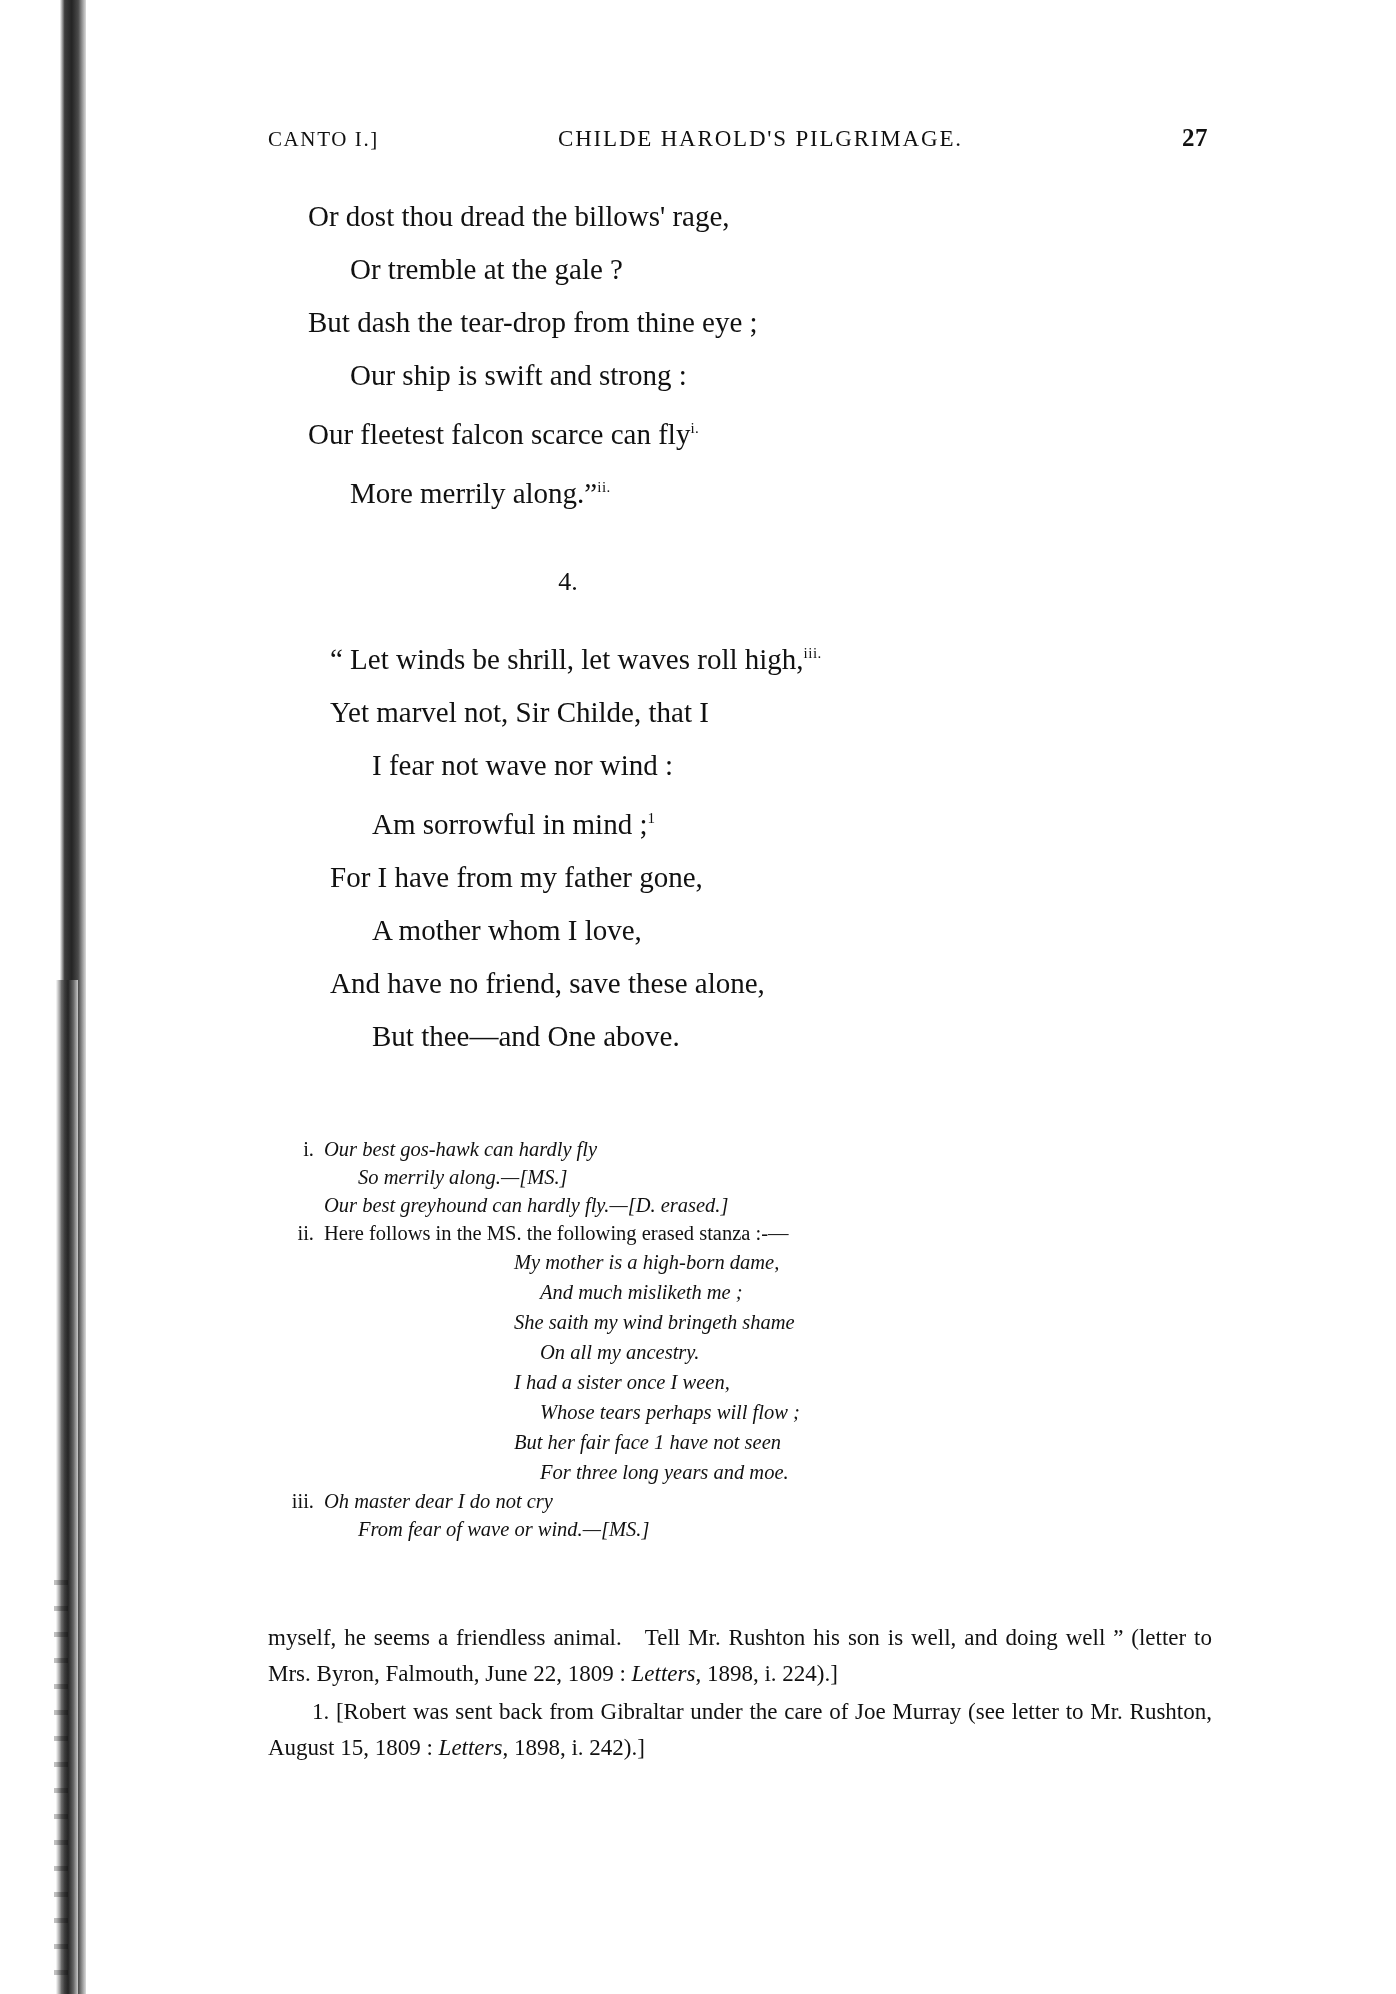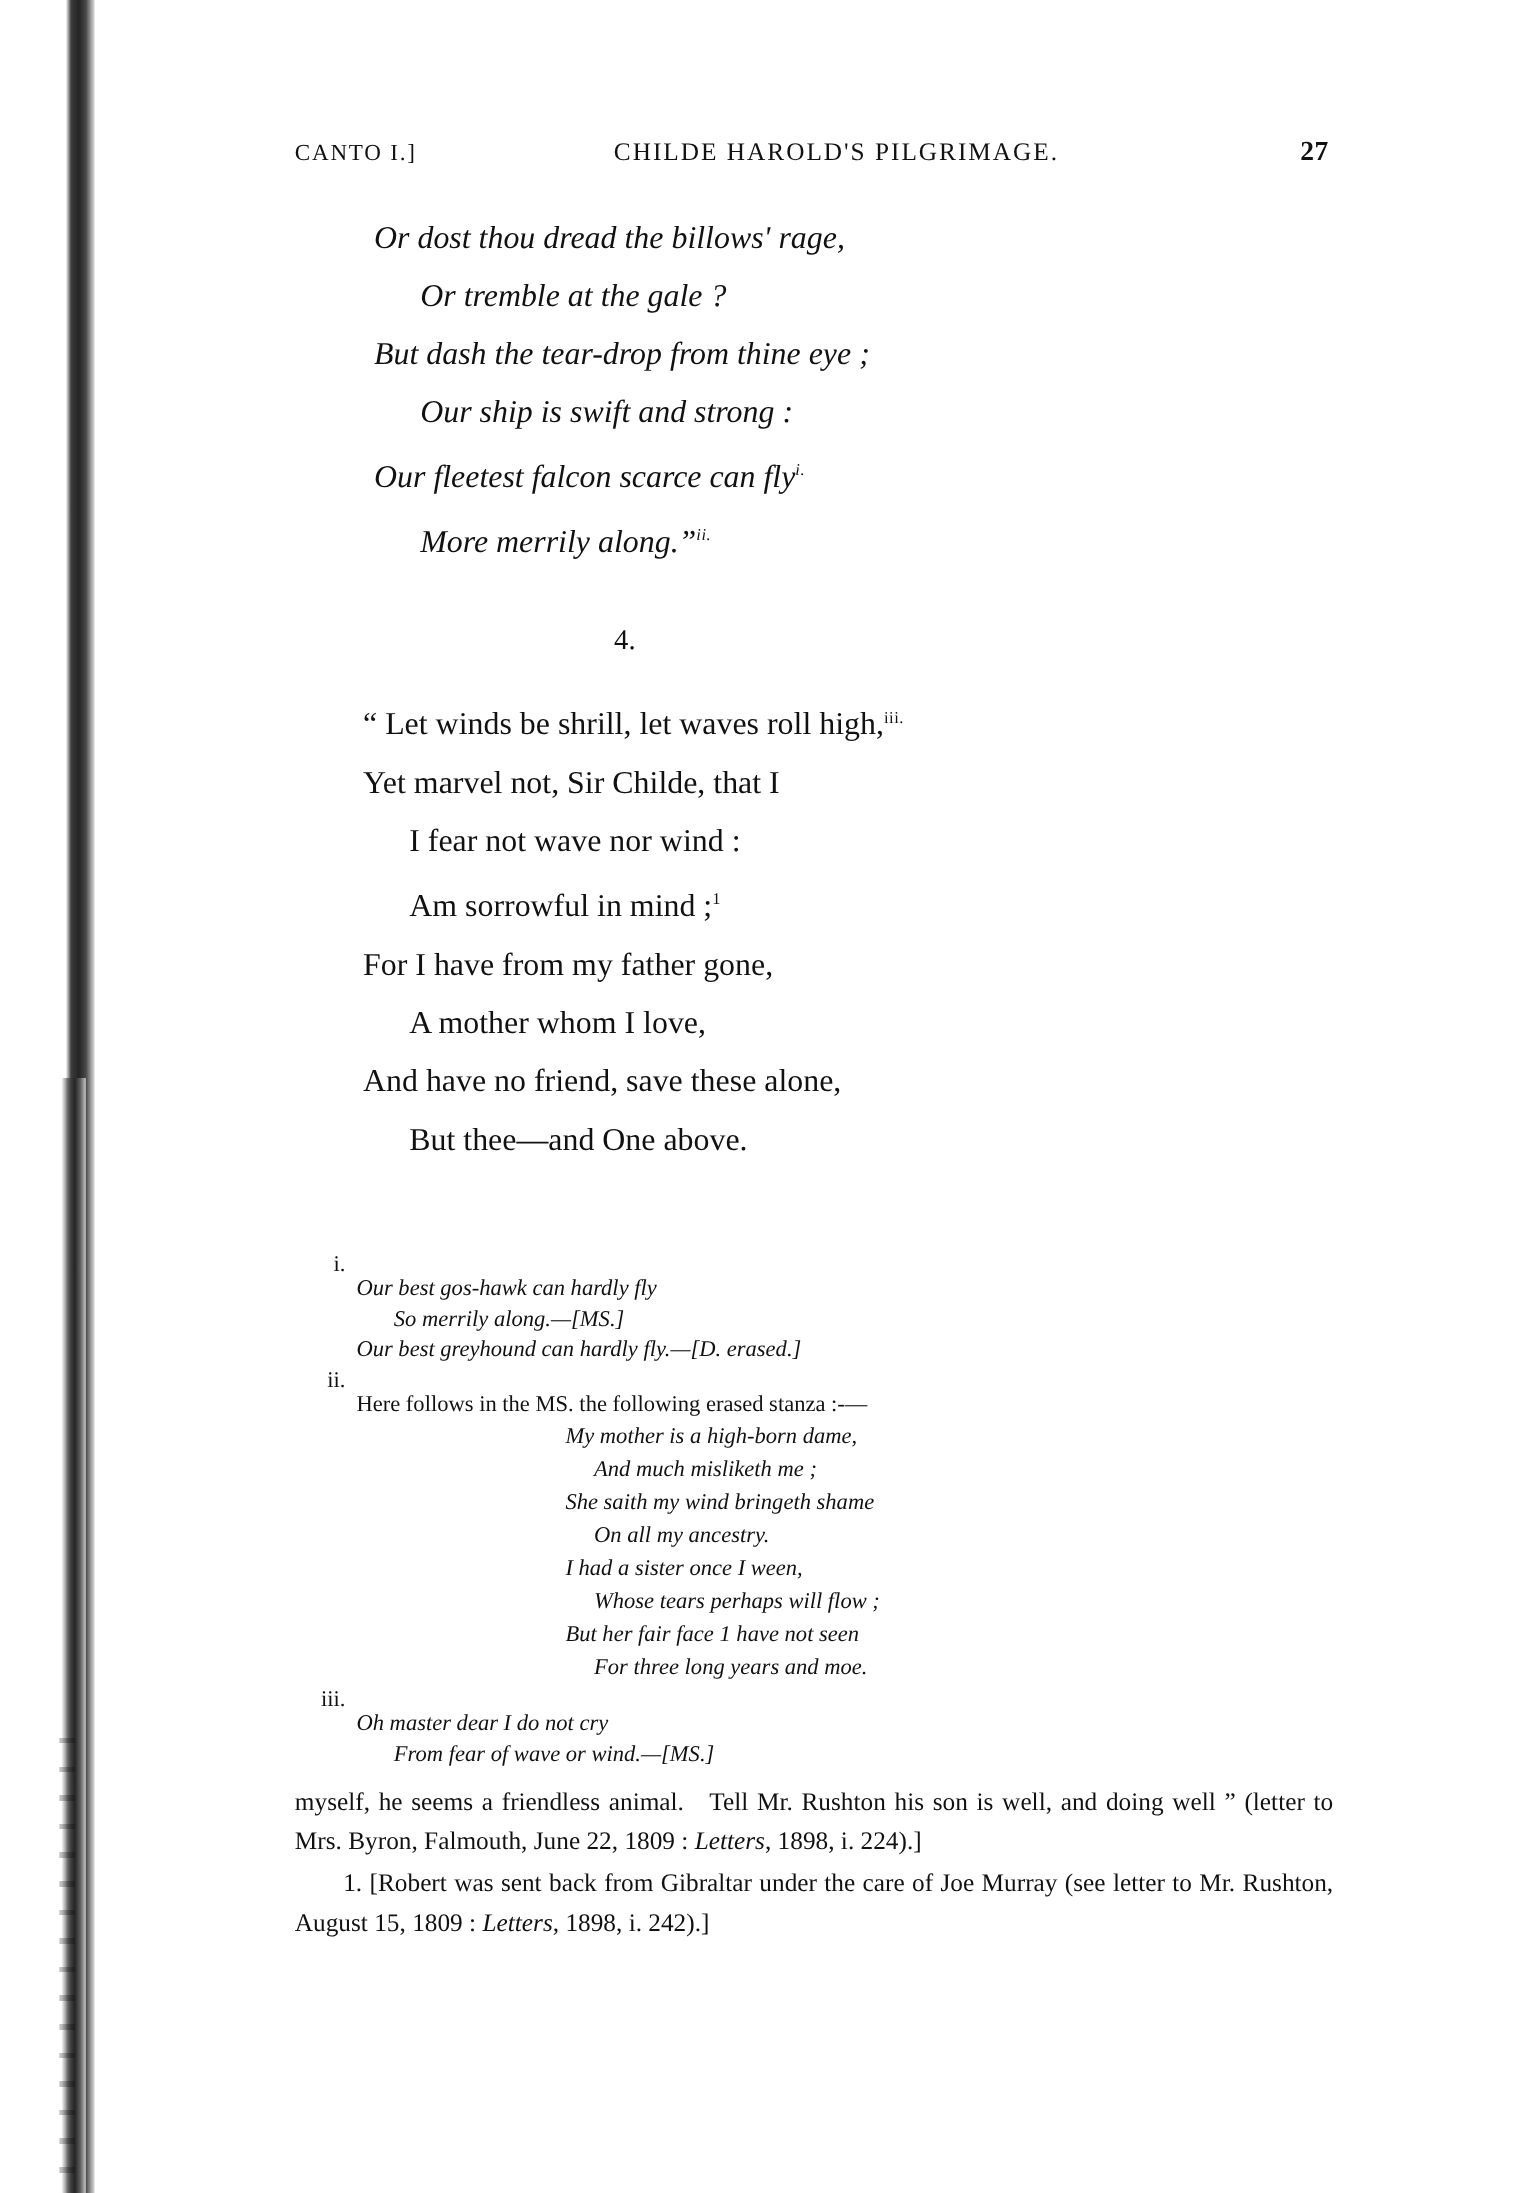--- a/index.html
+++ b/index.html
@@ -88,21 +88,21 @@
     width: 940px;
   }
   .vline {
     font-size: 29px;
     line-height: 53px;
     white-space: nowrap;
   }
   .vline.indent {
     padding-left: 42px;
   }
-  .verse-block-1 { margin-left: 72px; font-style: italic; }
+  .verse-block-1 { margin-left: 40px; }
   .stanza-num {
     text-align: center;
     font-size: 26px;
     margin-top: 48px;
     margin-bottom: 30px;
     width: 600px;
     margin-left: 0;
   }
   .verse-block-2 { margin-left: 62px; }
   sup.note {
@@ -125,21 +125,20 @@
     align-items: flex-start;
   }
   .fn-mark {
     width: 46px;
     text-align: right;
     padding-right: 10px;
     flex: 0 0 auto;
   }
   .fn-body {
     flex: 1 1 auto;
-    margin-top: 22px;
   }
   .it { font-style: italic; }
   .fn-ms-line { white-space: nowrap; }
   .fn-sub {
     padding-left: 34px;
   }
   .fn-stanza {
     margin-left: 190px;
     font-style: italic;
     line-height: 30px;

